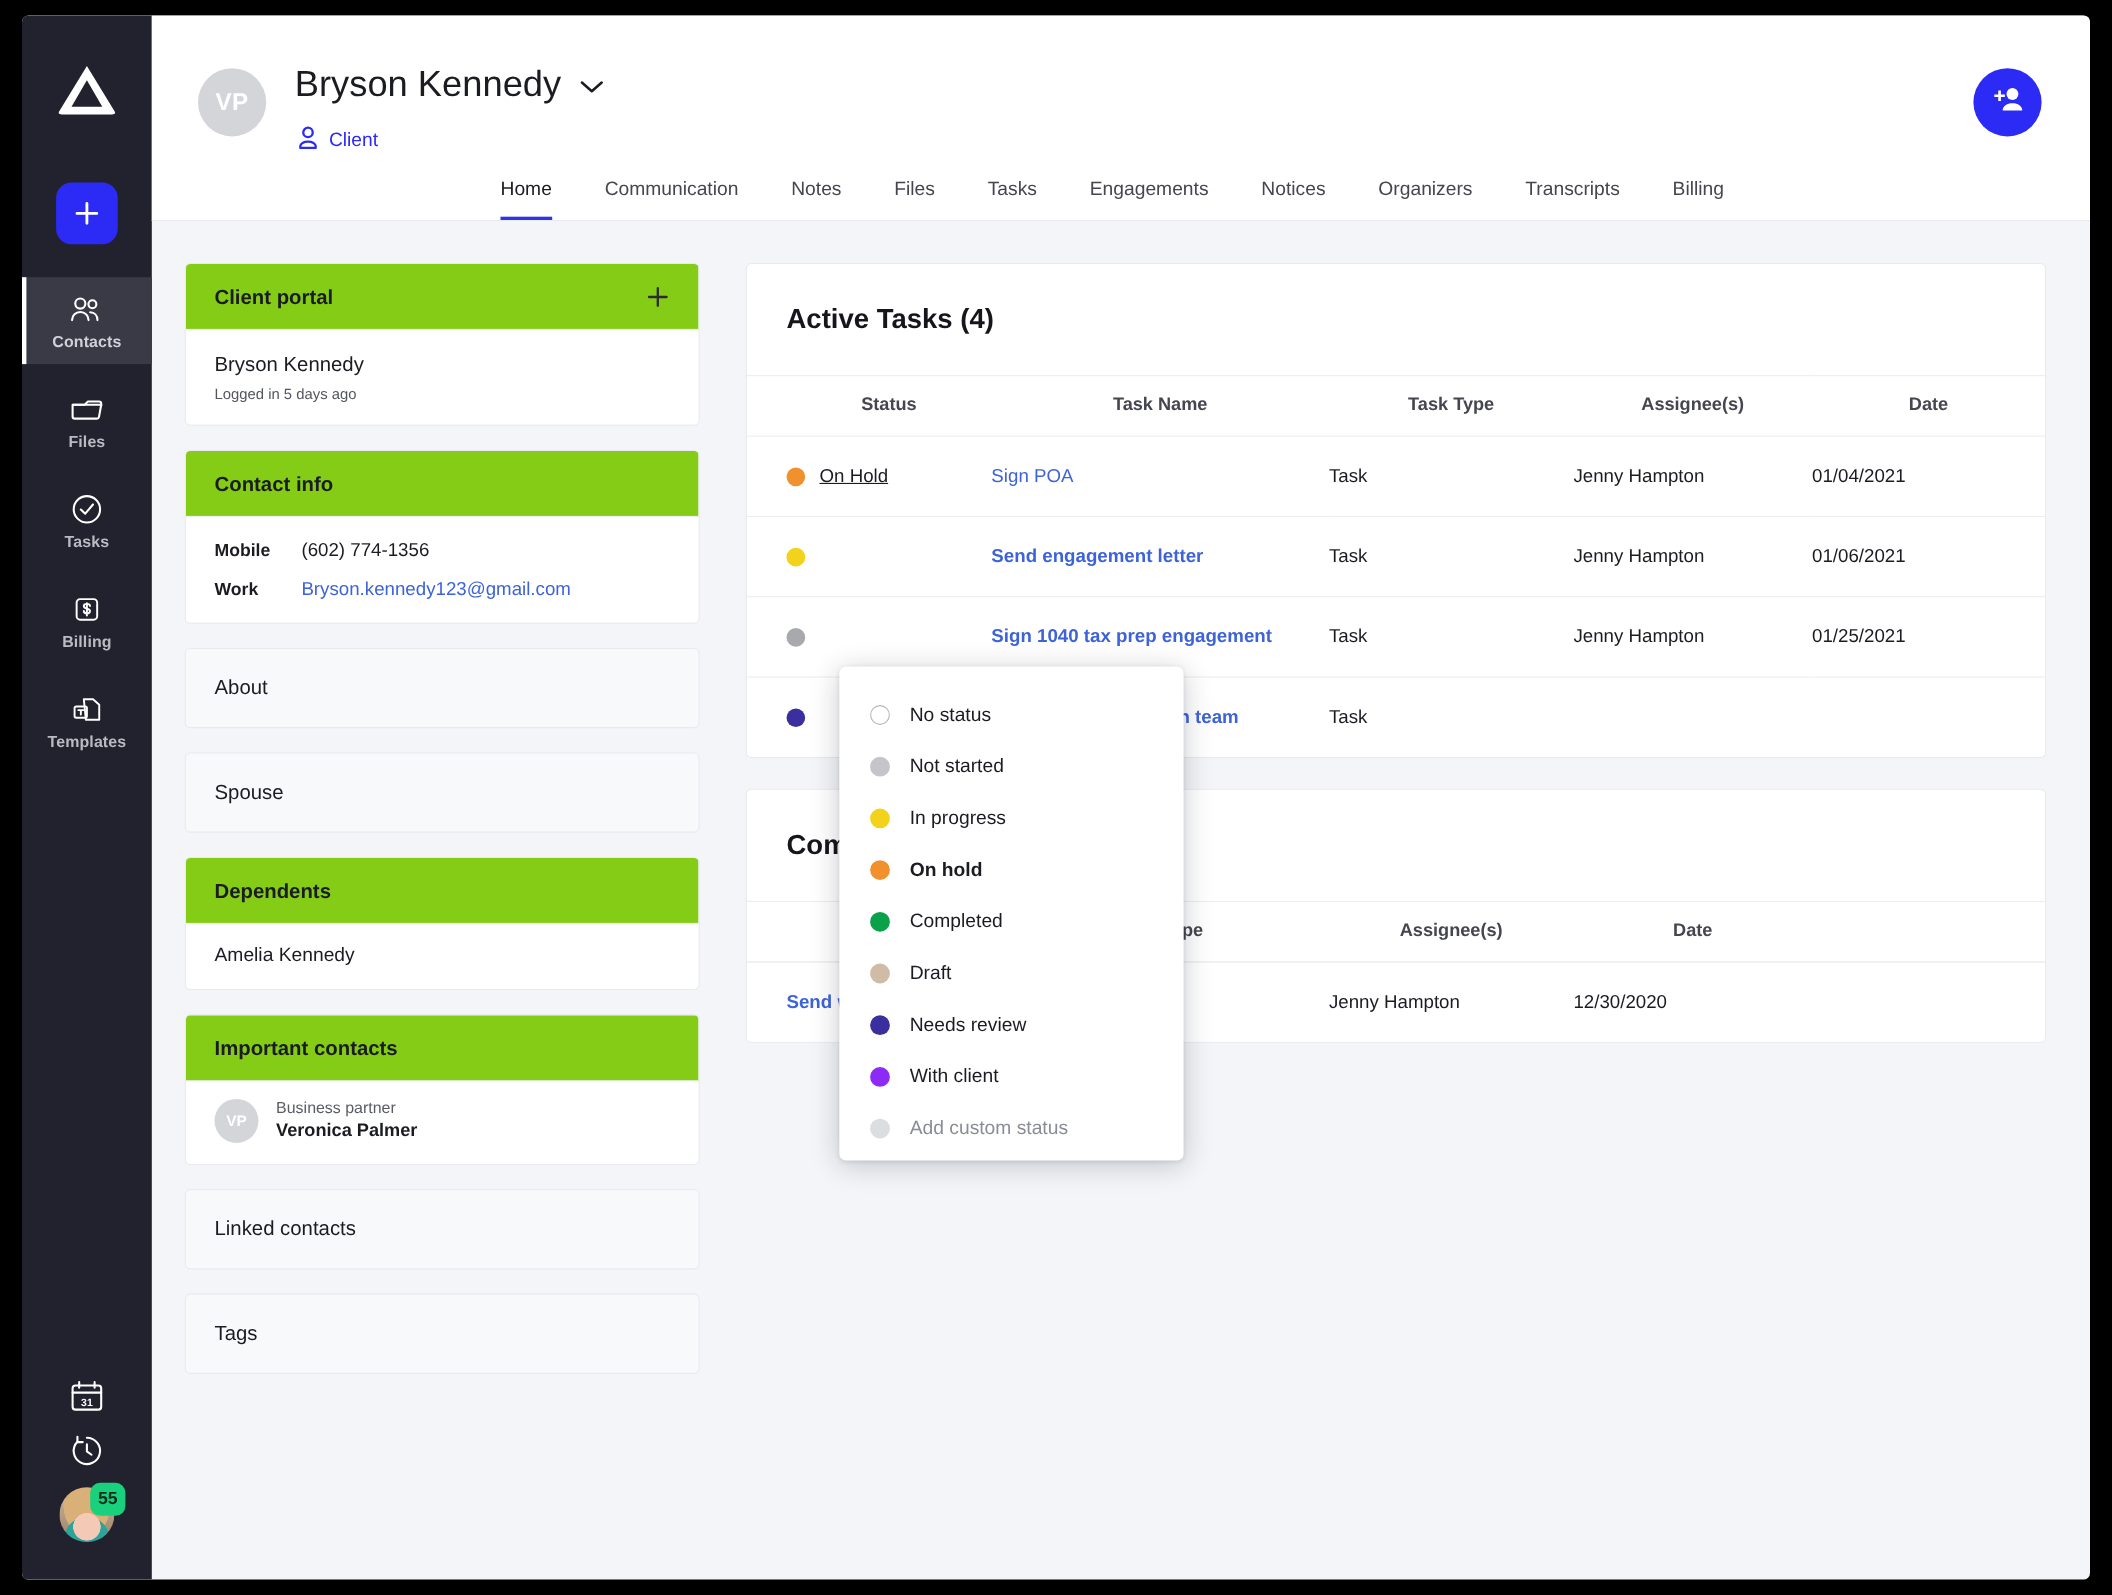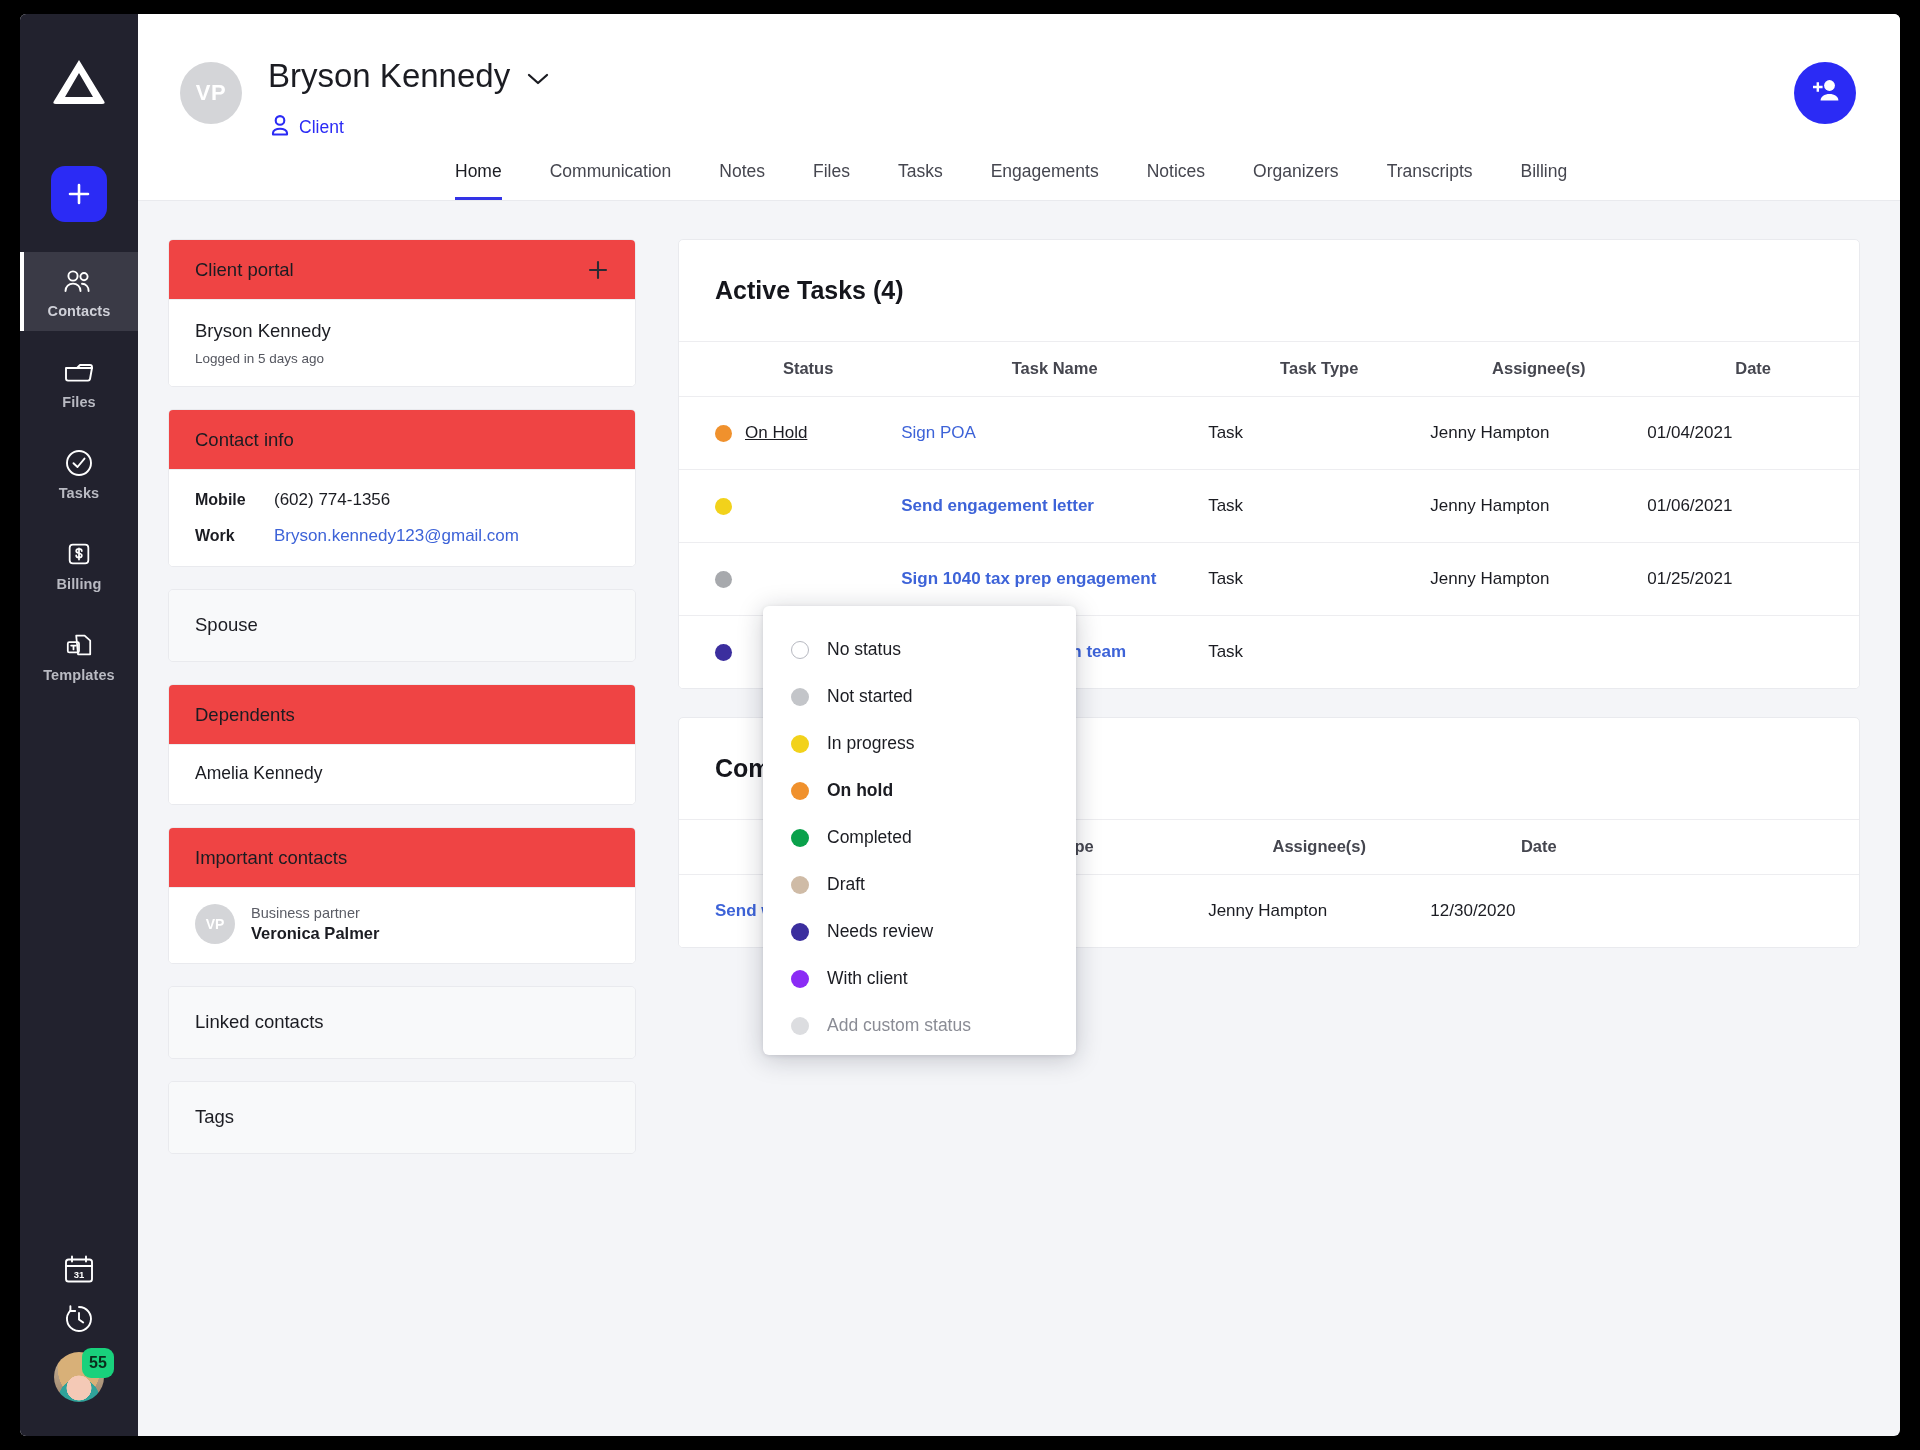--- a/index.html
+++ b/index.html
@@ -137,24 +137,25 @@
   
   .col-left { width: 468px; flex: 0 0 468px; }
   .card {
     background: #ffffff;
     border: 1px solid #e9eaee;
     border-radius: 5px;
     margin-bottom: 22px;
     overflow: hidden;
   }
   .card-head {
-    background: #ef4444;
+    background: #84cc16;
     padding: 19px 26px 18px;
     display: flex; align-items: center; justify-content: space-between;
     border-bottom: 1px solid #eceef1;
+    font-weight: bold;
   }
   .card-head .title { font-size: 18.5px; color: #1b1c22; }
   .plus-small { width: 22px; height: 22px; cursor: pointer; }
   .card-row { padding: 20px 26px 20px; background:#fff; }
   .cp-name { font-size: 18.5px; color: #1b1c22; }
   .cp-sub { font-size: 13.5px; color: #54565f; margin-top: 9px; }
   .kv { display: flex; align-items: baseline; gap: 17px; margin-bottom: 16px; }
   .kv:last-child { margin-bottom: 0; }
   .kv .k { font-size: 16px; font-weight: 700; color: #1b1c22; min-width: 62px; }
   .kv .v { font-size: 17px; color: #1b1c22; }
@@ -391,20 +392,23 @@
               <span class="k">Mobile</span>
               <span class="v">(602) 774-1356</span>
             </div>
             <div class="kv">
               <span class="k">Work</span>
               <span class="v link">Bryson.kennedy123@gmail.com</span>
             </div>
           </div>
         </div>
 
+        <div class="card">
+          <div class="collapsed-head">About</div>
+        </div>
 
         <div class="card">
           <div class="collapsed-head">Spouse</div>
         </div>
 
         <div class="card">
           <div class="card-head">
             <span class="title">Dependents</span>
           </div>
           <div class="dep-row">Amelia Kennedy</div>

